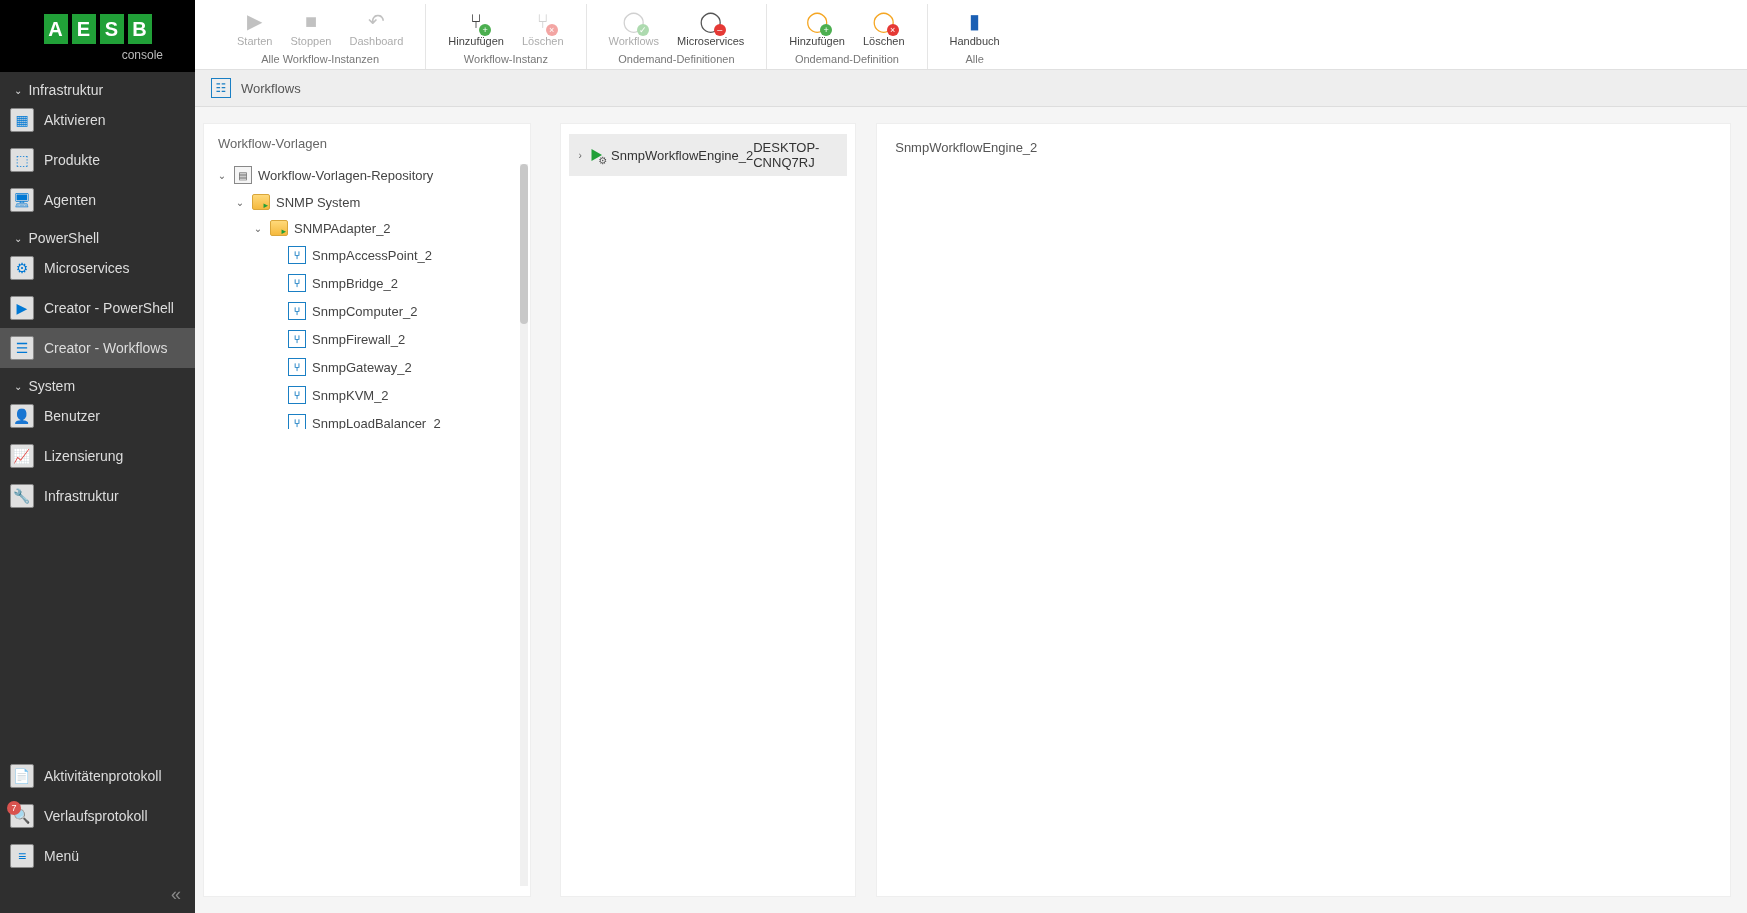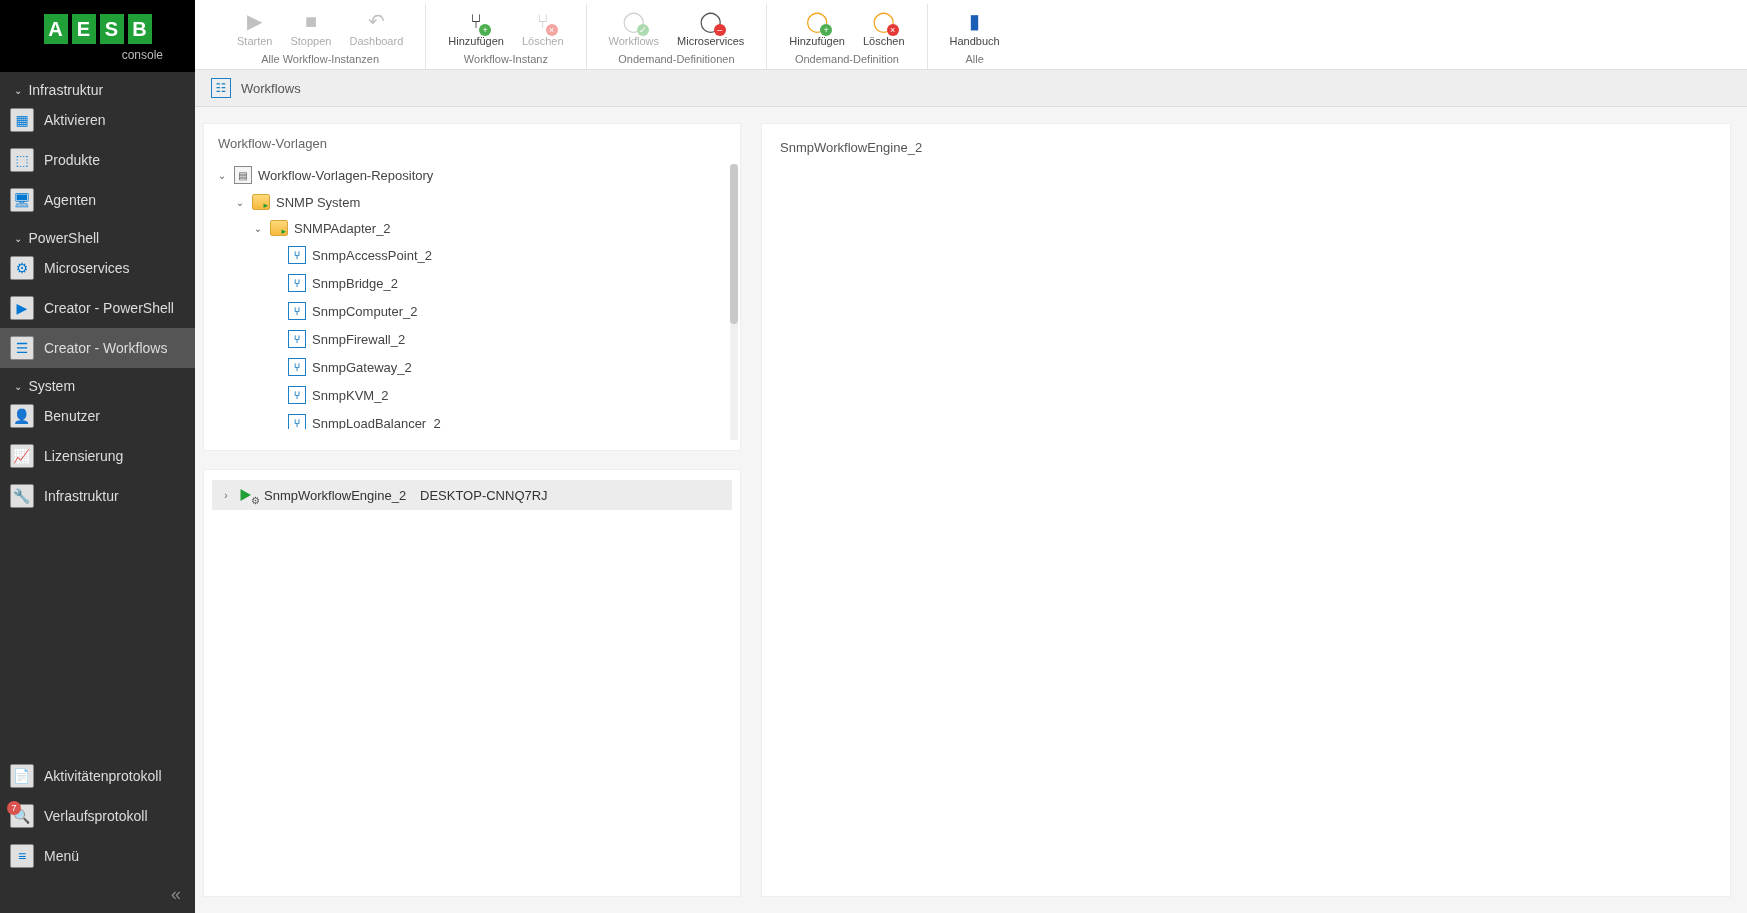--- a/index.html
+++ b/index.html
@@ -36,21 +36,21 @@
 .ribbon-group-label { font-size:11px; color:#777; margin-top:4px; }
 .corner-badge { position:absolute; bottom:-2px; right:-2px; width:12px; height:12px; border-radius:50%; display:flex; align-items:center; justify-content:center; font-size:9px; color:#fff;}
 .cb-green{background:#4caf50;} .cb-red{background:#e53935;}
 
 
 .crumb-bar { background:#eee; border-bottom:1px solid #ddd; padding:8px 16px; display:flex; align-items:center; gap:10px; color:#555;}
 .crumb-icon { width:20px; height:20px; border:1px solid #1a7fc4; display:inline-flex; align-items:center; justify-content:center; font-size:12px; color:#1a7fc4;}
 
 
 .content { flex:1; display:flex; gap:20px; padding:16px 16px 16px 8px; overflow:hidden;}
-.left-col { flex:0 0 538px; display:flex; flex-direction:column; gap:18px; }
+.left-col { flex:0 0 538px; display:flex; gap:29px; }
 .panel { background:#fff; border:1px solid #eee; padding:10px 8px; display:flex; flex-direction:column; }
 .panel-title { color:#666; font-size:13px; padding:2px 6px 10px; }
 .tree { overflow:auto; flex:1; }
 .tree-row { display:flex; align-items:center; gap:6px; padding:5px 2px; cursor:pointer; color:#444; white-space:nowrap;}
 .tree-toggle { width:12px; font-size:10px; color:#666; text-align:center;}
 .tree-icon { width:18px; height:18px; border:1px solid #1a7fc4; display:inline-flex; align-items:center; justify-content:center; color:#1a7fc4; font-size:11px; font-weight:700; background:#fff;}
 .folder-icon { width:18px; height:16px; background:linear-gradient(#ffd97a,#f5b93d); border:1px solid #d9a63b; border-radius:2px; position:relative;}
 .folder-icon::after{content:"▸"; position:absolute; right:1px; bottom:-1px; font-size:9px; color:#21a038;}
 .repo-icon{ width:18px; height:18px; border:1px solid #888; background:#f5f5f5; display:inline-flex; align-items:center; justify-content:center; font-size:10px; color:#555;}
 

